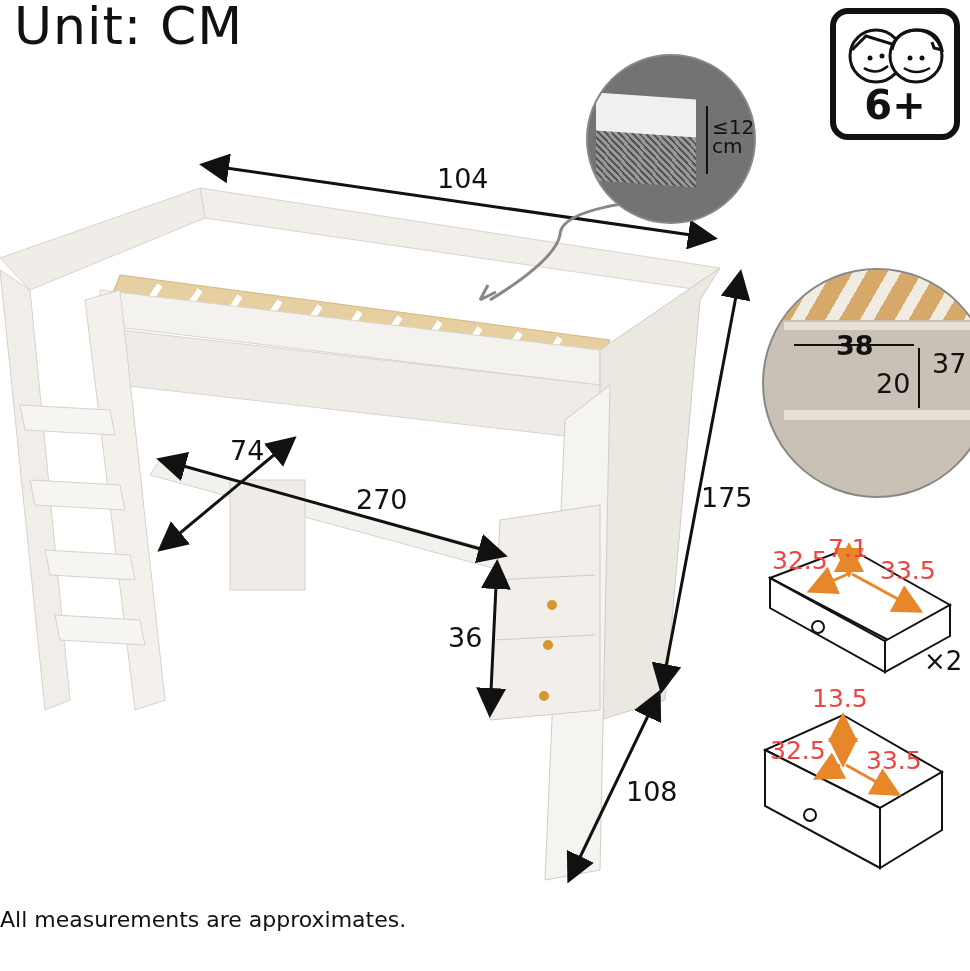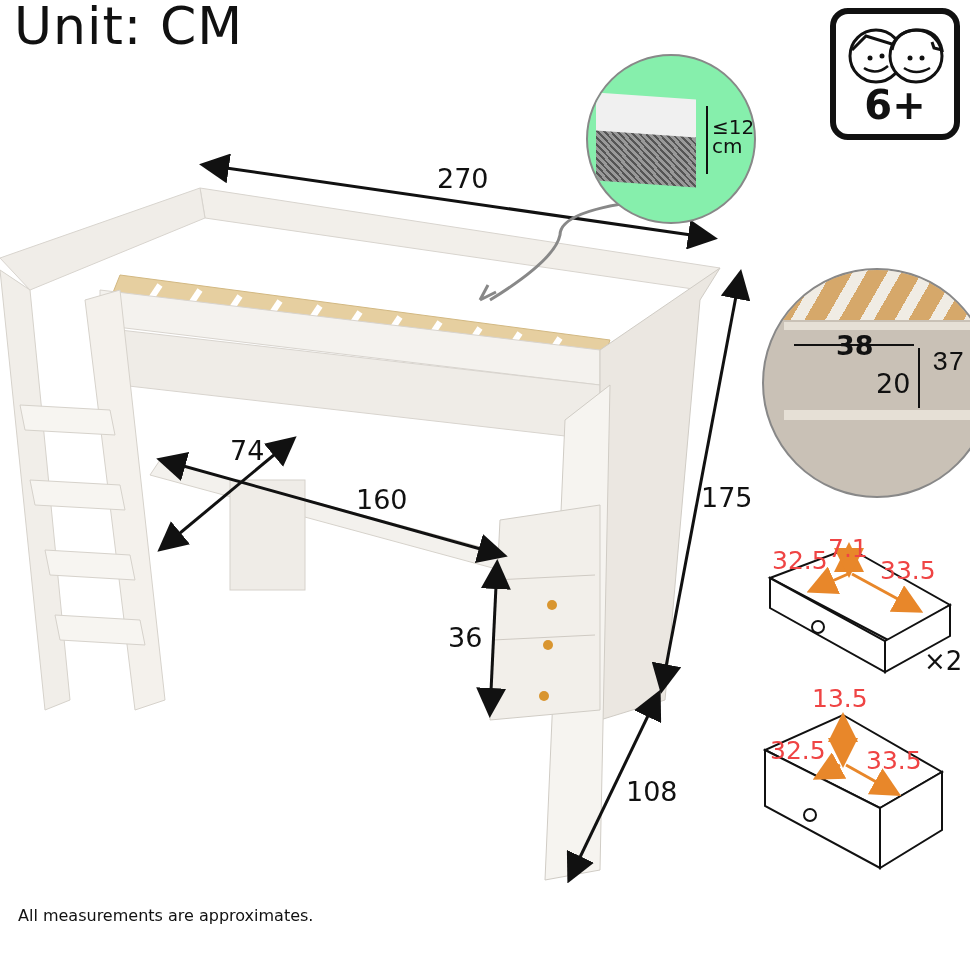--- a/index.html
+++ b/index.html
@@ -1,21 +1,21 @@
 <!DOCTYPE html>
 <html><head>
 <meta charset="utf-8">
 <style>
   html, body { margin:0; padding:0; background:#ffffff; }
   body { width:970px; height:971px; position:relative; overflow:hidden; font-family:"DejaVu Sans", sans-serif; color:#111; }
   .abs { position:absolute; }
   .title { left:14px; top:-4px; font-size:52px; font-weight:400; letter-spacing:1px; }
   .dim { position:absolute; font-size:27px; color:#111; line-height:1; }
   .dim-orange { position:absolute; font-size:25px; color:#ef4444; line-height:1; }
-  .footer { left:18px; font-size:16px; line-height:1.3; }
+  .footer { left:0; font-size:22px; line-height:1.3; }
   svg { position:absolute; left:0; top:0; }
   .badge { left:830px; top:8px; width:130px; height:132px; border:6px solid #111; border-radius:18px; box-sizing:border-box; background:#fff; }
   .badge-text { position:absolute; left:0; right:0; bottom:6px; text-align:center; font-size:40px; font-weight:900; }
   .circle { border-radius:50%; overflow:hidden; border:2px solid #888; box-sizing:border-box; }
   .mattress-label { font-size:20px; line-height:0.95; }
   .x2 { font-size:26px; }
 </style>
 </head>
 <body>
 
@@ -123,45 +123,45 @@
     <polygon points="880,808 942,772 942,830 880,868"></polygon>
     <circle cx="810" cy="815" r="6"></circle>
   </g>
   <g stroke="#e8872a" stroke-width="3">
     <line x1="843" y1="718" x2="843" y2="762" marker-start="url(#ao)" marker-end="url(#ao)"></line>
     <line x1="840" y1="765" x2="818" y2="777" marker-end="url(#ao)"></line>
     <line x1="846" y1="765" x2="896" y2="793" marker-end="url(#ao)"></line>
   </g>
 </svg>
 
-<div class="abs circle" style="left:586px;top:54px;width:170px;height:170px;background:#86efac;">
+<div class="abs circle" style="left:586px;top:54px;width:170px;height:170px;background:#737373;">
   <div class="abs" style="left:8px;top:40px;width:100px;height:40px;background:#f0f0f0;transform:skewY(4deg);"></div>
   <div class="abs" style="left:8px;top:78px;width:100px;height:50px;background:repeating-linear-gradient(45deg,#555 0 2px,#999 2px 5px);transform:skewY(4deg);"></div>
   <div class="abs" style="left:118px;top:50px;width:2px;height:68px;background:#111;"></div>
   <div class="abs mattress-label" style="left:124px;top:62px;">
     <div>≤12</div>
     <div>cm</div>
   </div>
 </div>
 
 <div class="abs circle" style="left:762px;top:268px;width:230px;height:230px;background:#c9c1b6;">
   <div class="abs" style="left:0;top:0;width:230px;height:50px;background:repeating-linear-gradient(120deg,#d6a86a 0 18px,#f0ece4 18px 30px);"></div>
   <div class="abs" style="left:20px;top:52px;width:200px;height:8px;background:#e6e0d6;"></div>
   <div class="abs" style="left:20px;top:140px;width:200px;height:10px;background:#e6e0d6;"></div>
   <div class="abs" style="left:30px;top:74px;width:120px;height:2px;background:#111;"></div>
   <div class="abs" style="left:154px;top:78px;width:2px;height:60px;background:#111;"></div>
 </div>
 <div class="dim" style="left:836px;top:332px;font-weight:bold;">38</div>
-<div class="dim" style="left:932px;top:350px;font-family:Liberation Mono, monospace;">37</div>
+<div class="dim" style="left:932px;top:350px;">37</div>
 <div class="dim" style="left:876px;top:370px;text-align:center;">20</div>
 
-<div class="dim" style="left:437px;top:165px;">270</div>
+<div class="dim" style="left:437px;top:165px;">104</div>
 <div class="dim" style="left:701px;top:484px;">175</div>
 <div class="dim" style="left:626px;top:778px;text-align:right;">108</div>
-<div class="dim" style="left:356px;top:486px;">160</div>
+<div class="dim" style="left:356px;top:486px;">270</div>
 <div class="dim" style="left:230px;top:437px;">74</div>
 <div class="dim" style="left:448px;top:624px;">36</div>
 
 <div class="dim-orange" style="left:828px;top:536px;">7.1</div>
 <div class="dim-orange" style="left:772px;top:548px;">32.5</div>
 <div class="dim-orange" style="left:880px;top:558px;">33.5</div>
 <div class="abs x2" style="left:924px;top:646px;">×2</div>
 <div class="dim-orange" style="left:812px;top:686px;">13.5</div>
 <div class="dim-orange" style="left:770px;top:738px;">32.5</div>
 <div class="dim-orange" style="left:866px;top:748px;">33.5</div>

